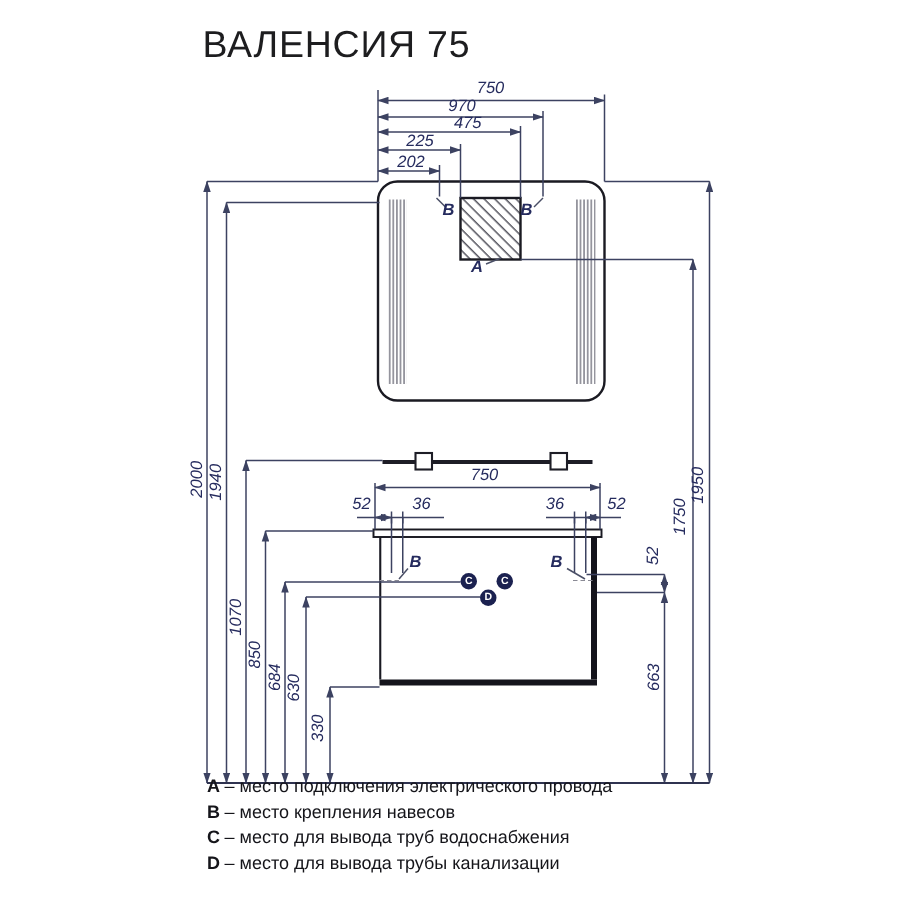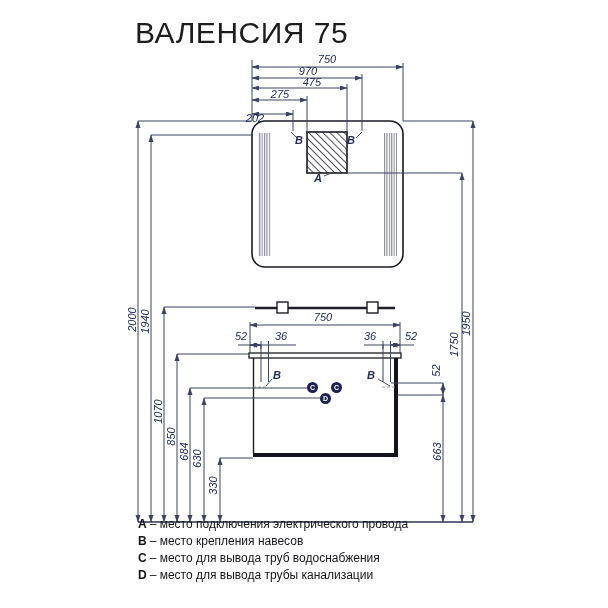--- a/index.html
+++ b/index.html
@@ -5,21 +5,21 @@
   html,body{margin:0;padding:0;}
   body{
     width:608px;height:608px;background:#ffffff;
     font-family:"Liberation Sans", sans-serif;
     position:relative;overflow:hidden;
   }
   #stage{position:absolute;left:0;top:0;width:608px;height:608px;}
   #draw{position:absolute;left:0;top:0;}
   .title{
     position:absolute;left:135px;top:16px;
-    font-size:30px;font-weight:500;letter-spacing:.5px;color:#1d1d1f;
+    font-size:25px;font-weight:500;letter-spacing:.5px;color:#1d1d1f;
     white-space:nowrap;
   }
   .hdim,.vdim{
     position:absolute;width:40px;text-align:center;
     font-style:italic;font-size:11px;line-height:15px;color:#252b5e;
     white-space:nowrap;
   }
   .vdim{transform:rotate(-90deg);}
   .lbl{
     position:absolute;width:14px;text-align:center;
@@ -134,22 +134,22 @@
     </g>
 
     <path d="M138,522 H473" stroke="#2f3350" stroke-width="1.3"></path>
   </svg>
 
   <div class="title">ВАЛЕНСИЯ 75</div>
 
   <div class="hdim" style="left:307px;top:52px;">750</div>
   <div class="hdim" style="left:288px;top:64px;">970</div>
   <div class="hdim" style="left:281px;top:75px;text-align:right;">475</div>
-  <div class="hdim" style="left:260px;top:87px;">275</div>
-  <div class="hdim" style="left:235px;top:101px;margin-top:10px;">202</div>
+  <div class="hdim" style="left:260px;top:87px;">225</div>
+  <div class="hdim" style="left:254px;top:101px;">202</div>
 
   <div class="vdim" style="left:112px;top:312px;">2000</div>
   <div class="vdim" style="left:125px;top:314px;">1940</div>
   <div class="vdim" style="left:138px;top:404px;">1070</div>
   <div class="vdim" style="left:151px;top:429px;">850</div>
   <div class="vdim" style="left:164px;top:444px;">684</div>
   <div class="vdim" style="left:177px;top:451px;">630</div>
   <div class="vdim" style="left:193px;top:478px;">330</div>
 
   <div class="vdim" style="left:446px;top:316px;">1950</div>

